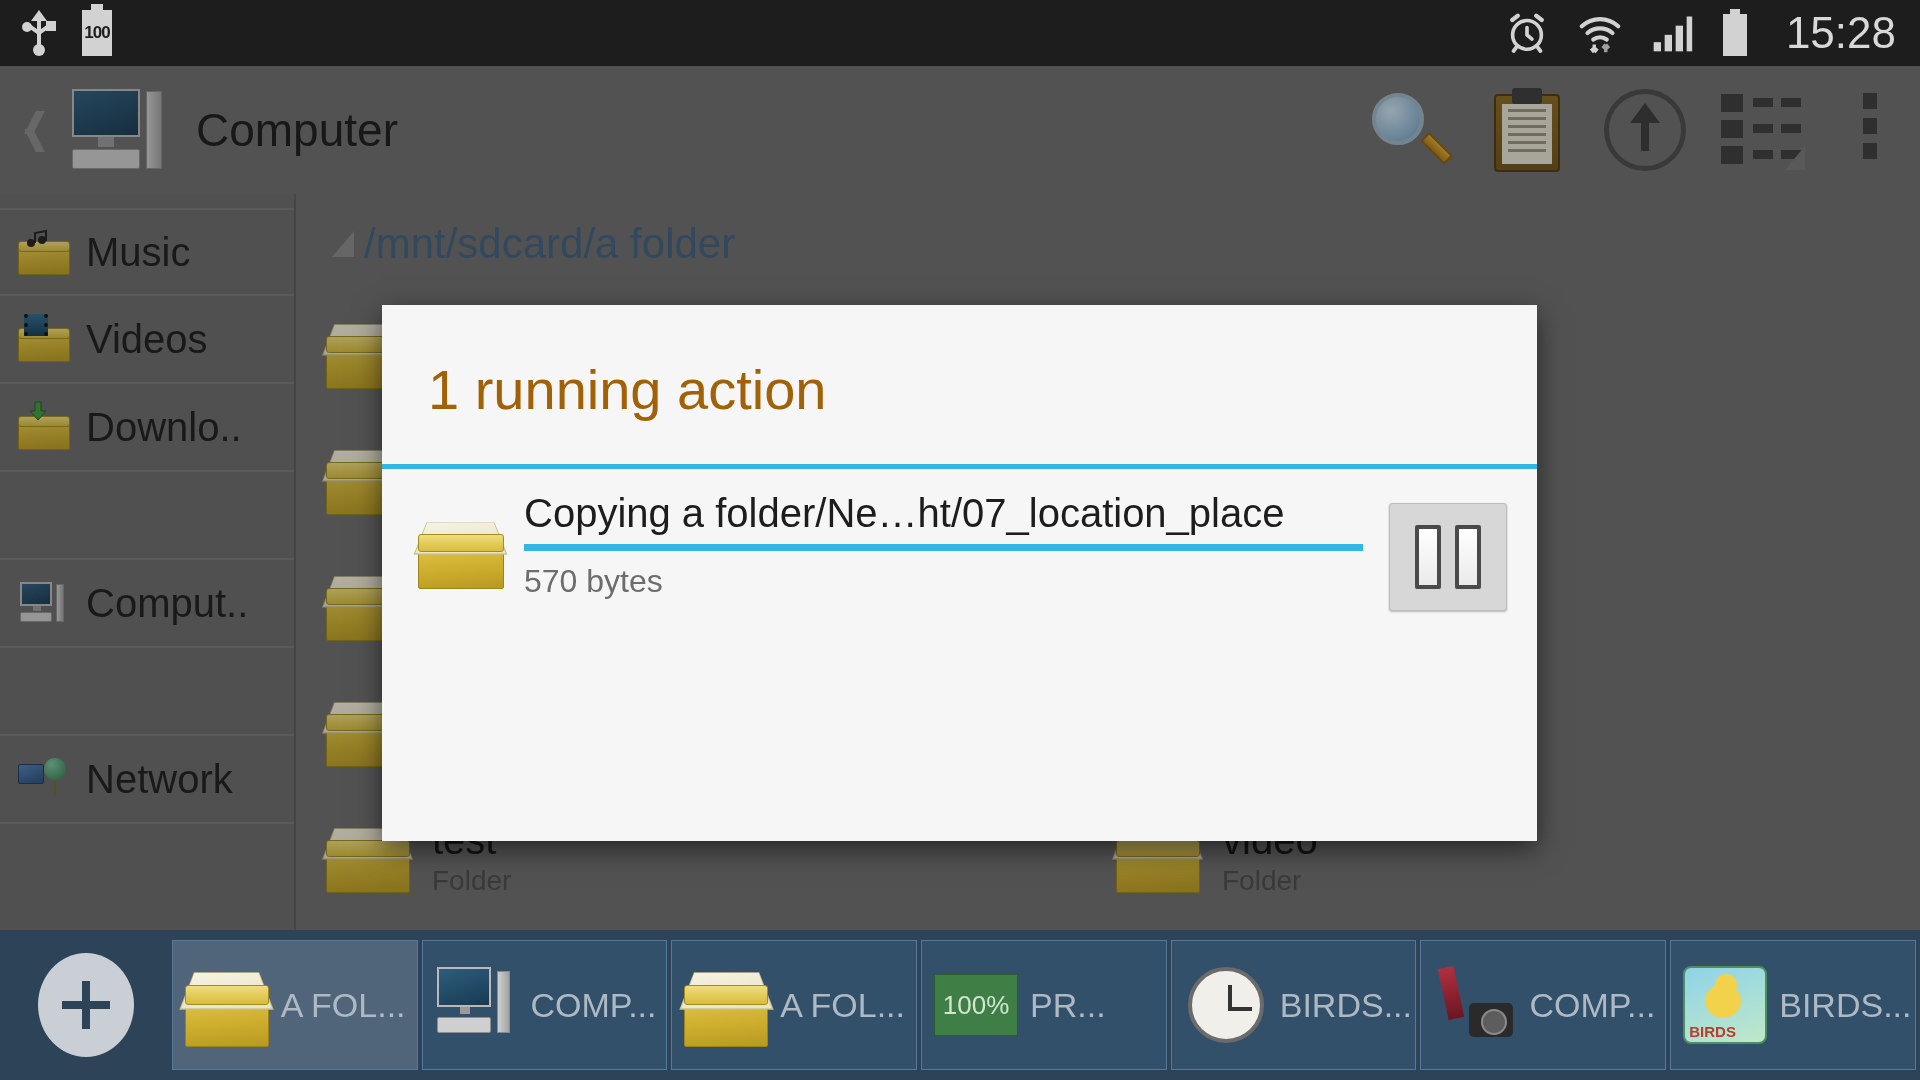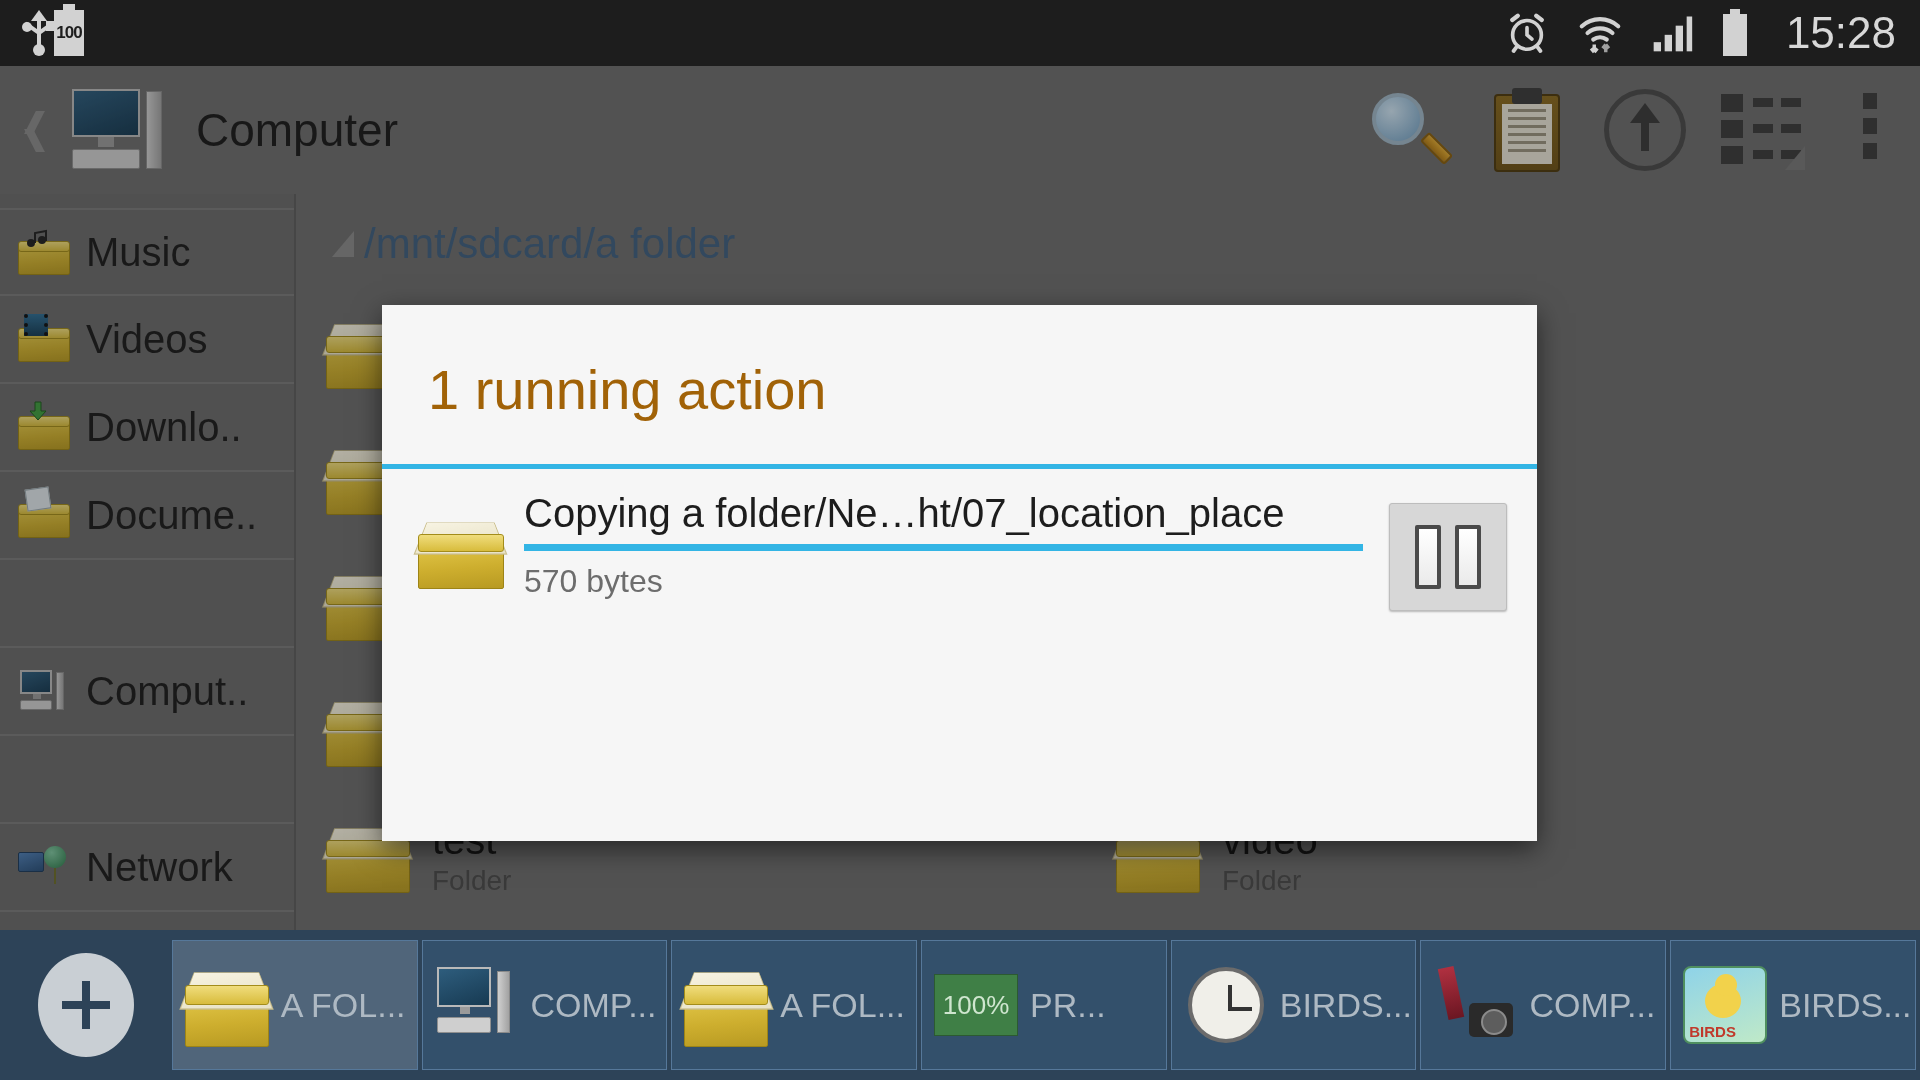--- a/index.html
+++ b/index.html
@@ -12,21 +12,21 @@
   }
   #root { position: relative; width: 1920px; height: 1080px; }
 
   
   .statusbar {
     position: absolute; left: 0; top: 0; width: 1920px; height: 66px;
     background: #1d1d1d;
     display: flex; align-items: center;
     padding: 0 24px;
   }
-  .sb-left { display: flex; align-items: center; }
+  .sb-left { display: flex; align-items: center; gap: 28px; }
   .sb-right { margin-left: auto; display: flex; align-items: center; gap: 26px; }
   .sb-clock {
     color: #d8d8d8; font-size: 44px; letter-spacing: 0px;
     font-family: "Liberation Sans", sans-serif; margin-left: 10px;
   }
   .icon-usb { width: 30px; height: 46px; position: relative; }
   .icon-usb .stem { position:absolute; left:13px; top:6px; width:4px; height:34px; background:#d2d2d2; }
   .icon-usb .tip { position:absolute; left:7px; top:0px; width:0;height:0;
       border-left:8px solid transparent;border-right:8px solid transparent;border-bottom:11px solid #d2d2d2;}
   .icon-usb .ball { position:absolute; left:9px; bottom:0px; width:12px;height:12px;border-radius:50%;background:#d2d2d2;}
@@ -399,28 +399,20 @@
         <div class="side-icon folder">
           <div class="base"></div>
             <div class="rim"></div>
           <svg style="position:absolute;left:8px;top:-4px" width="24" height="24" viewBox="0 0 24 24">
             <path d="M9 2h6v9h5l-8 9-8-9h5z" fill="#3f9c3f" stroke="#1f5d1f" stroke-width="1"></path>
           </svg>
         </div>
         <div class="side-label">Downlo..</div>
       </div>
 
-      <div class="side-item">
-        <div class="side-icon folder">
-          <div class="base"></div>
-            <div class="rim"></div>
-          <div style="position:absolute;left:8px;top:-4px;width:24px;height:22px;background:#dfe6ea;border:1px solid #9aa7ad;transform:rotate(-8deg)"></div>
-        </div>
-        <div class="side-label">Docume..</div>
-      </div>
 
       <div class="side-item empty">
         <div class="side-label"></div>
       </div>
 
       <div class="side-item">
         <div class="side-icon icon-computer">
           <div class="mon" style="left:2px;top:2px;width:32px;height:24px;"></div>
           <div class="stand" style="left:15px;top:26px;width:8px;height:5px;"></div>
           <div class="kb" style="left:2px;top:32px;width:32px;height:10px;"></div>

